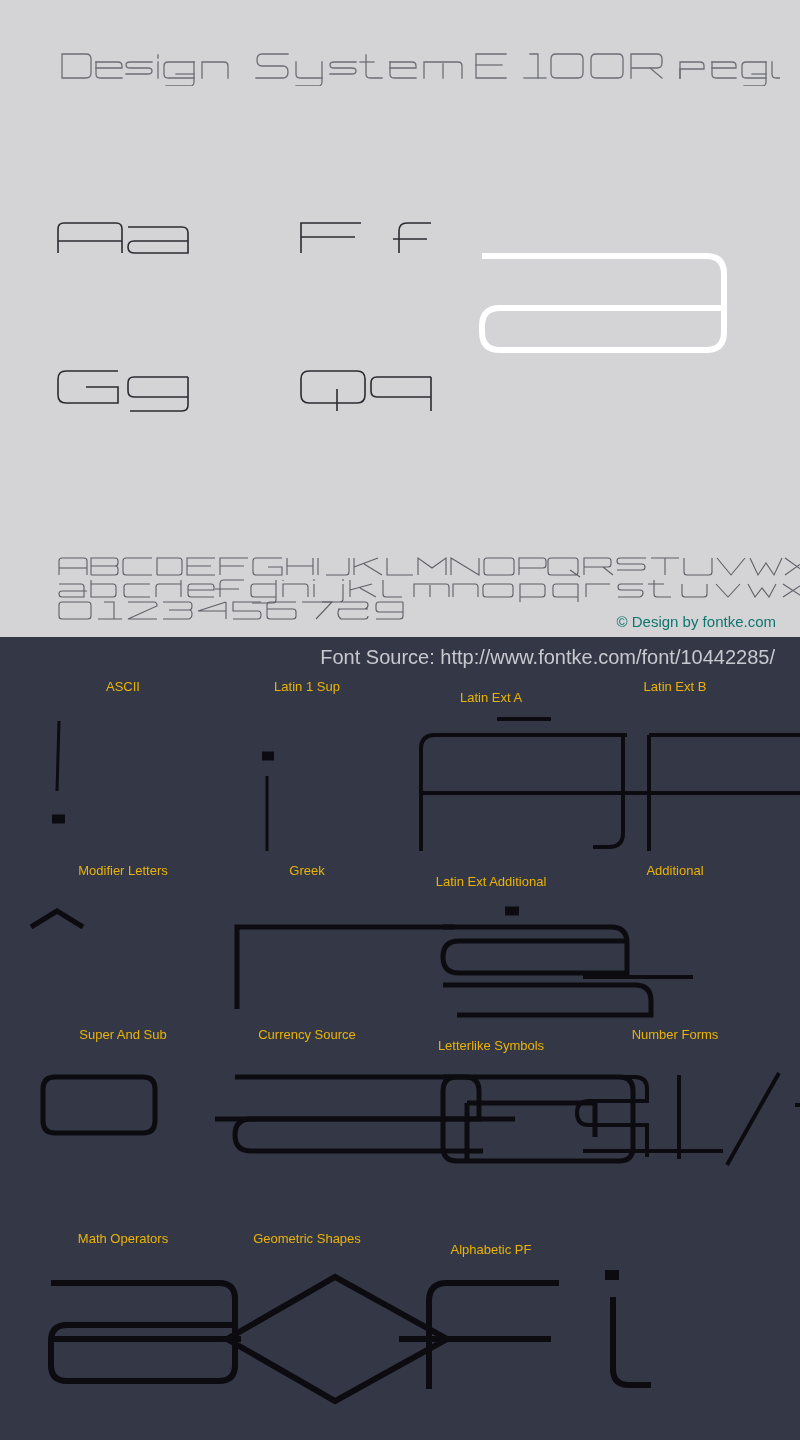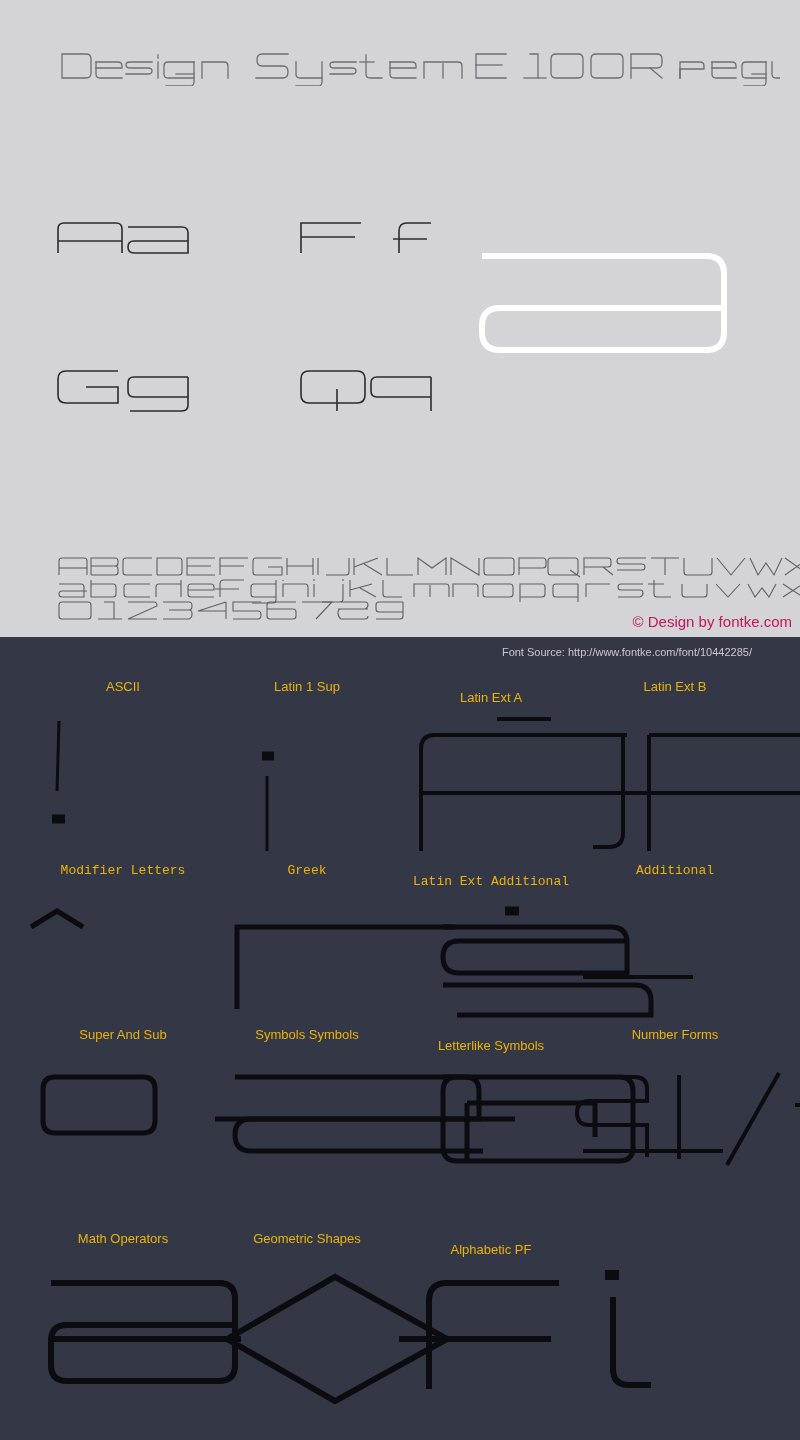--- a/index.html
+++ b/index.html
@@ -90,61 +90,61 @@
     overflow: visible;
     color: #6e6e77;
   }
   .alpha-row svg { display: block; overflow: visible; }
   .alpha-row-0 { top: 0px; }
   .alpha-row-1 { top: 22px; }
   .alpha-row-2 { top: 44px; }
 
   .credit {
     position: absolute;
-    right: 8px;
+    right: 24px;
     top: 613px;
-    color: #be185d;
+    color: #0f766e;
     font-size: 15px;
     white-space: nowrap;
   }
 
   
   .dark-panel {
     position: absolute;
     left: 0;
     top: 637px;
     width: 800px;
     height: 803px;
     background: #343846;
     overflow: hidden;
   }
   .font-source {
     position: absolute;
-    right: 48px;
+    right: 25px;
     top: 9px;
     color: #c8c8cf;
-    font-size: 11px;
+    font-size: 20px;
     white-space: nowrap;
   }
 
   .block-grid {
     position: absolute;
     left: 0;
     top: 42px;
     width: 800px;
     height: 760px;
   }
   .block-row {
     position: absolute;
     left: 0;
     width: 800px;
     height: 184px;
   }
   .block-row-0 { top: 0px; }
-  .block-row-1 { top: 184px; font-family: Liberation Mono, monospace; }
+  .block-row-1 { top: 184px; }
   .block-row-2 { top: 348px; }
   .block-row-3 { top: 552px; }
 
   .block-labels {
     position: absolute;
     left: 0; top: 0;
     width: 800px;
     height: 22px;
   }
   .block-label {
@@ -499,21 +499,21 @@
                 <path d="M0 92 H110"></path>
               </g>
             </svg>
           </div>
         </div>
       </div>
 
       <div class="block-row block-row-2">
         <div class="block-labels">
           <div class="block-label block-label-0">Super And Sub</div>
-          <div class="block-label block-label-1">Symbols Symbols</div>
+          <div class="block-label block-label-1">Currency Source</div>
           <div class="block-label block-label-2">Letterlike Symbols</div>
           <div class="block-label block-label-3">Number Forms</div>
         </div>
         <div class="block-glyphs">
           <div class="glyph-cell glyph-cell-0">
             <svg width="184" height="162" viewBox="0 0 184 162">
               <g fill="none" stroke="#0b0b10" stroke-width="5">
                 <path d="M24 28 H112 q12 0 12 12 V72 q0 12 -12 12 H24 q-12 0 -12 -12 V40 q0 -12 12 -12 Z"></path>
               </g>
             </svg>

